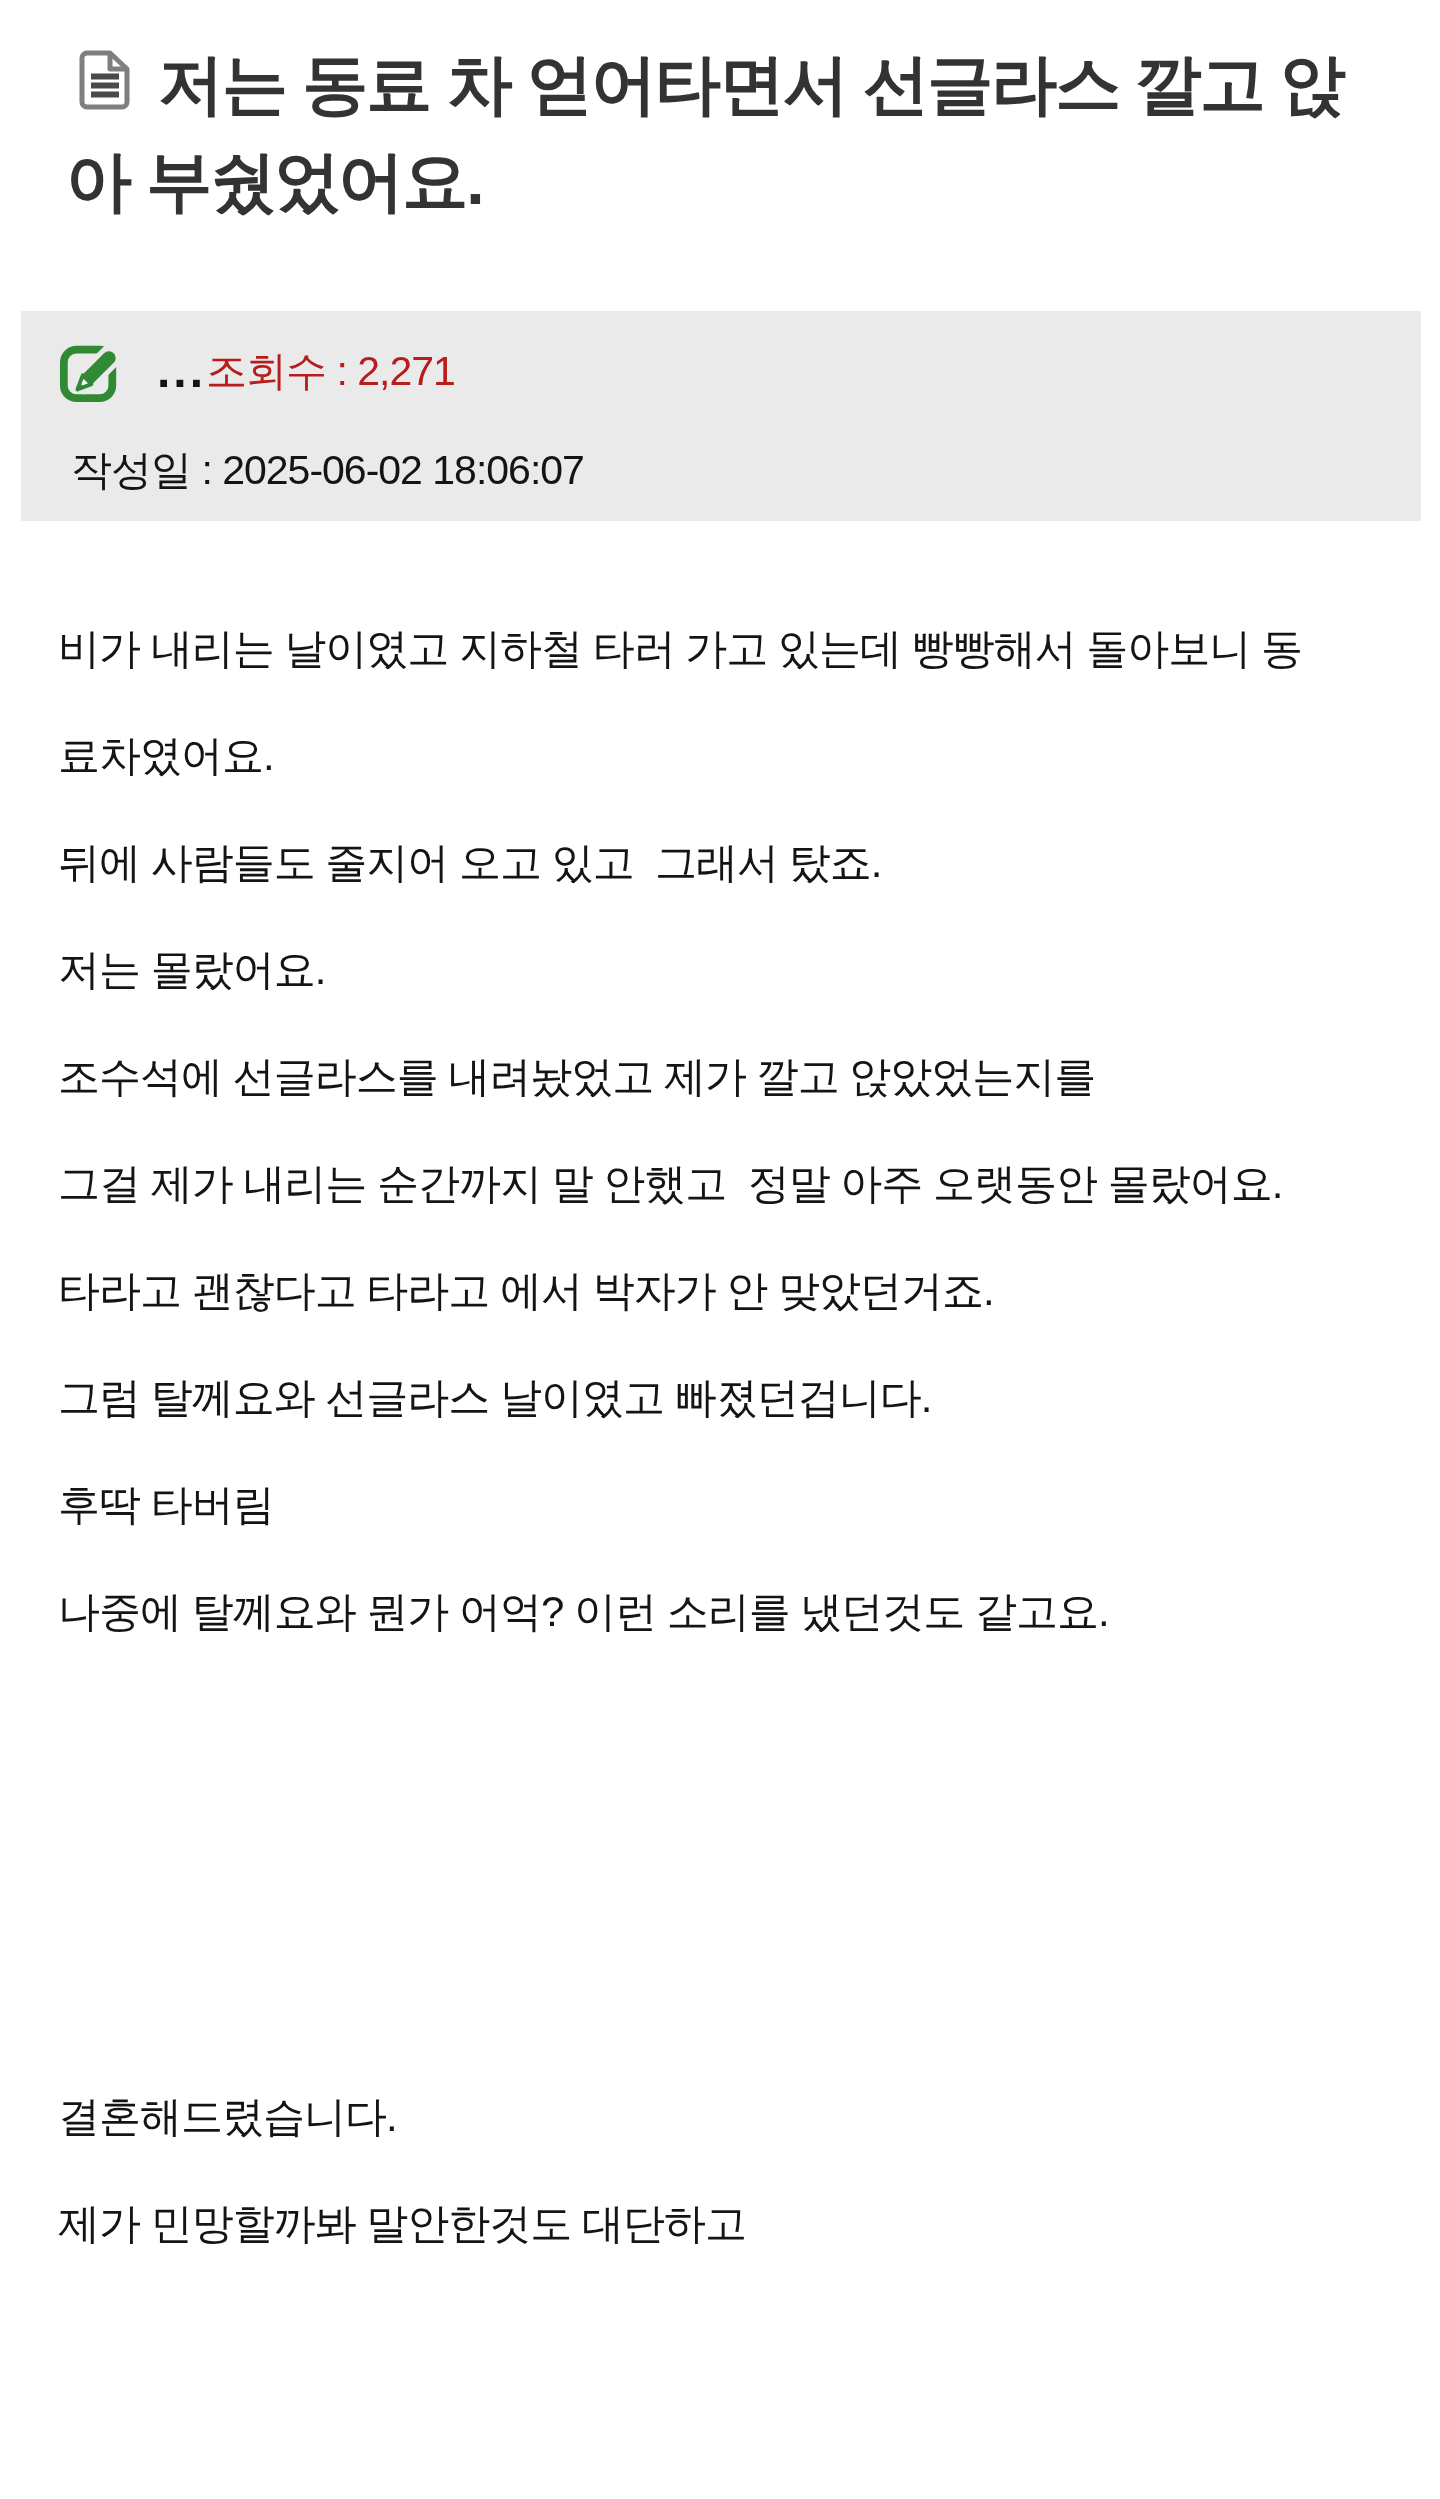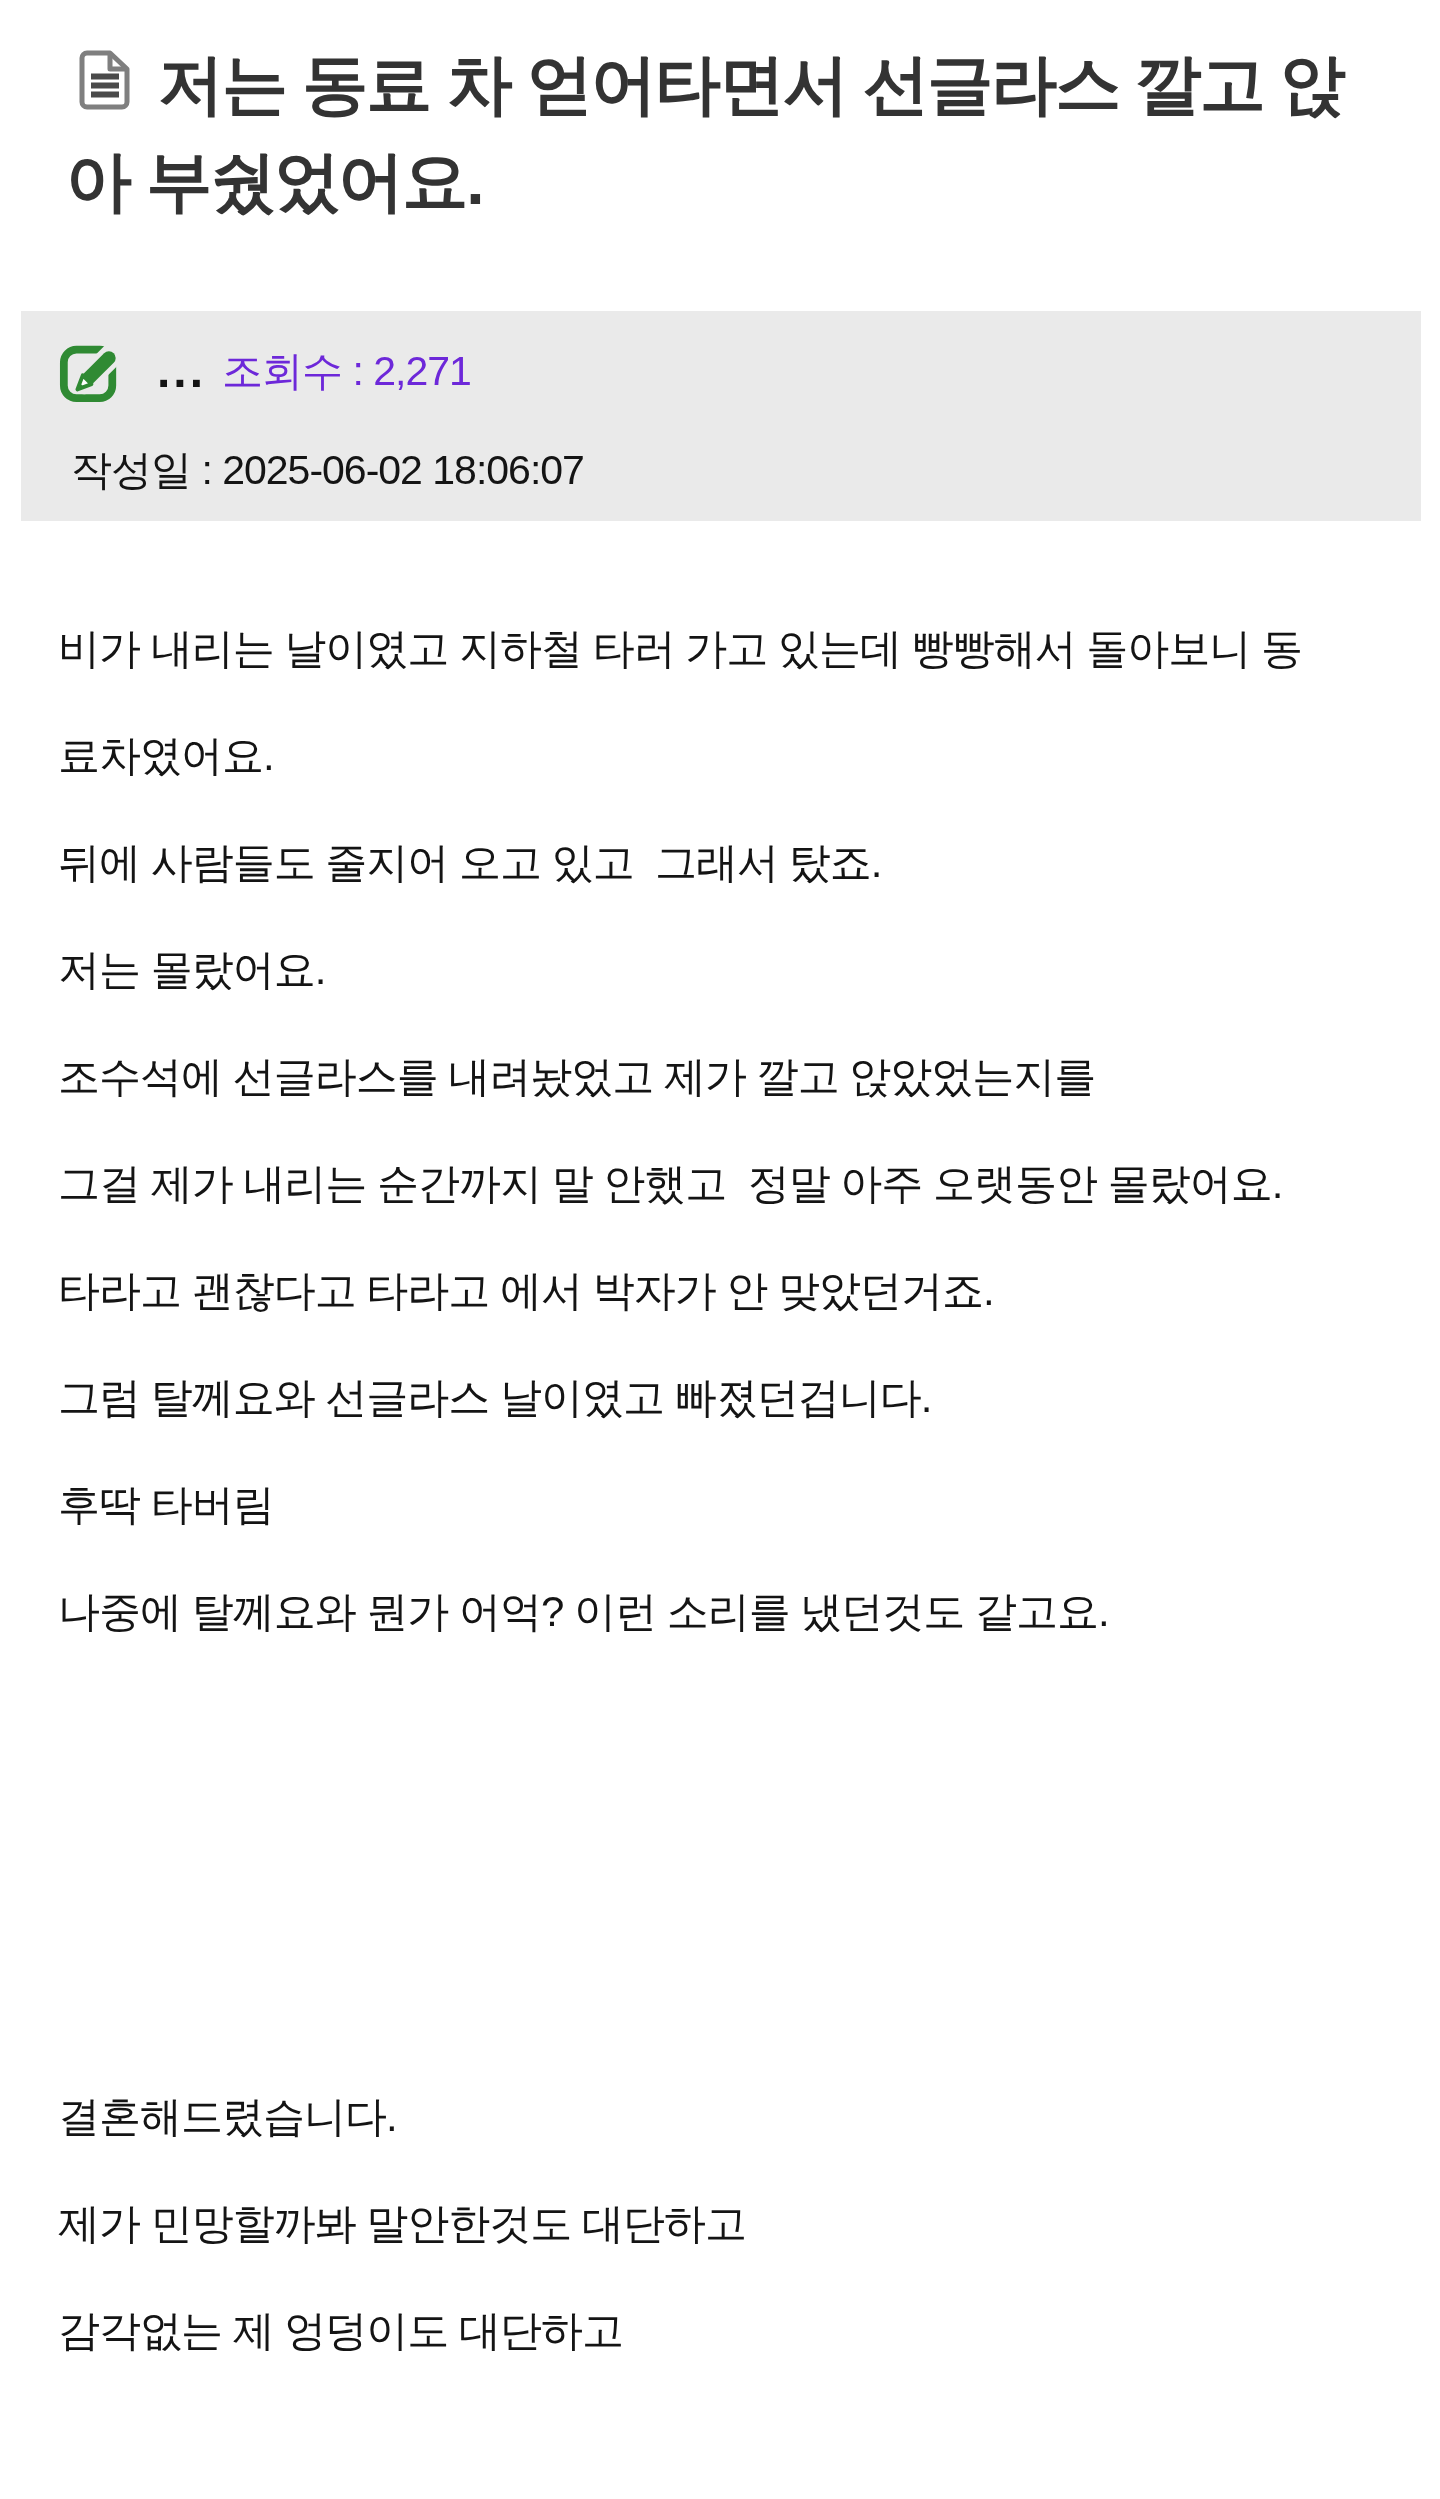--- a/index.html
+++ b/index.html
@@ -52,24 +52,23 @@
   .meta-dots {
     margin-left: 36px;
     font-size: 48px;
     font-weight: 800;
     line-height: 64px;
     letter-spacing: 3px;
     color: #141414;
     white-space: pre;
   }
   .meta-views {
-    margin-left: 16px;
     font-size: 41px;
     letter-spacing: -1px;
-    color: #6d28d9;
+    color: #b91c1c;
     white-space: pre;
   }
   .meta-row2 {
     margin: 40px 0 0 12px;
     font-size: 41px;
     letter-spacing: -1px;
     color: #141414;
     white-space: pre;
   }
 
@@ -123,14 +122,13 @@
   <p>저는 몰랐어요.</p>
   <p>조수석에 선글라스를 내려놨었고 제가 깔고 앉았었는지를</p>
   <p>그걸 제가 내리는 순간까지 말 안했고  정말 아주 오랫동안 몰랐어요.</p>
   <p>타라고 괜찮다고 타라고 에서 박자가 안 맞았던거죠.</p>
   <p>그럼 탈께요와 선글라스 날이였고 빠졌던겁니다.</p>
   <p>후딱 타버림</p>
   <p>나중에 탈께요와 뭔가 어억? 이런 소리를 냈던것도 같고요.</p>
   <div class="content-gap"></div>
   <p>결혼해드렸습니다.</p>
   <p>제가 민망할까봐 말안한것도 대단하고</p>
-  <p>감각없는 제 엉덩이도 대단하고</p>
 </main>
 
 </body></html>

